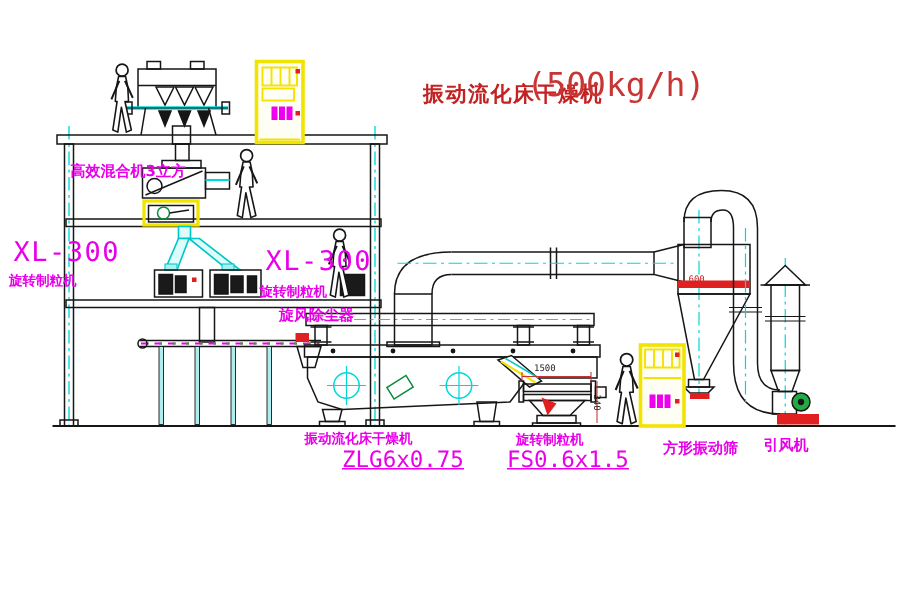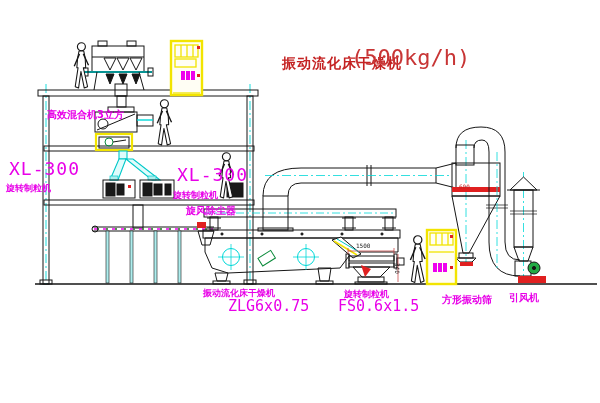--- a/index.html
+++ b/index.html
@@ -4,21 +4,21 @@
 <style>
   html,body{margin:0;padding:0;background:#fff;}
   .stage{position:relative;width:600px;height:403px;background:#ffffff;overflow:hidden;
          font-family:"DejaVu Sans",sans-serif;}
   .stage svg{position:absolute;left:0;top:0;}
   .lb{position:absolute;color:#e800e8;white-space:nowrap;line-height:1;}
   .lb-cn-sm{font-size:9px;font-weight:bold;letter-spacing:0px;}
   .lb-cn-md{font-size:10px;font-weight:bold;}
   .lb-cn-top{font-size:11px;font-weight:bold;}
   .lb-model-lg{font-family:"DejaVu Sans Mono",monospace;font-size:18px;letter-spacing:1px;text-align:right;}
-  .lb-model-md{font-family:"DejaVu Sans Mono",monospace;font-size:15px;letter-spacing:0px;}
+  .lb-model-md{font-family:"DejaVu Sans Mono",monospace;font-size:15px;letter-spacing:0px;text-decoration:underline;}
   .title-cn{position:absolute;left:282px;top:56px;color:#c42222;font-size:14px;font-weight:bold;
             letter-spacing:1px;white-space:nowrap;line-height:1;}
   .title-cap{position:absolute;left:351px;top:47px;color:#c83535;font-size:22px;
              font-family:"DejaVu Sans Mono",monospace;white-space:nowrap;line-height:1;}
   .dim{position:absolute;color:#222;font-size:6px;font-family:"DejaVu Sans Mono",monospace;
        white-space:nowrap;line-height:1;}
   .dim-red{color:#c22;}
   .dim-rot{transform:rotate(90deg);transform-origin:left top;}
   
   #lb-gravity{left:85px;top:12px;}

